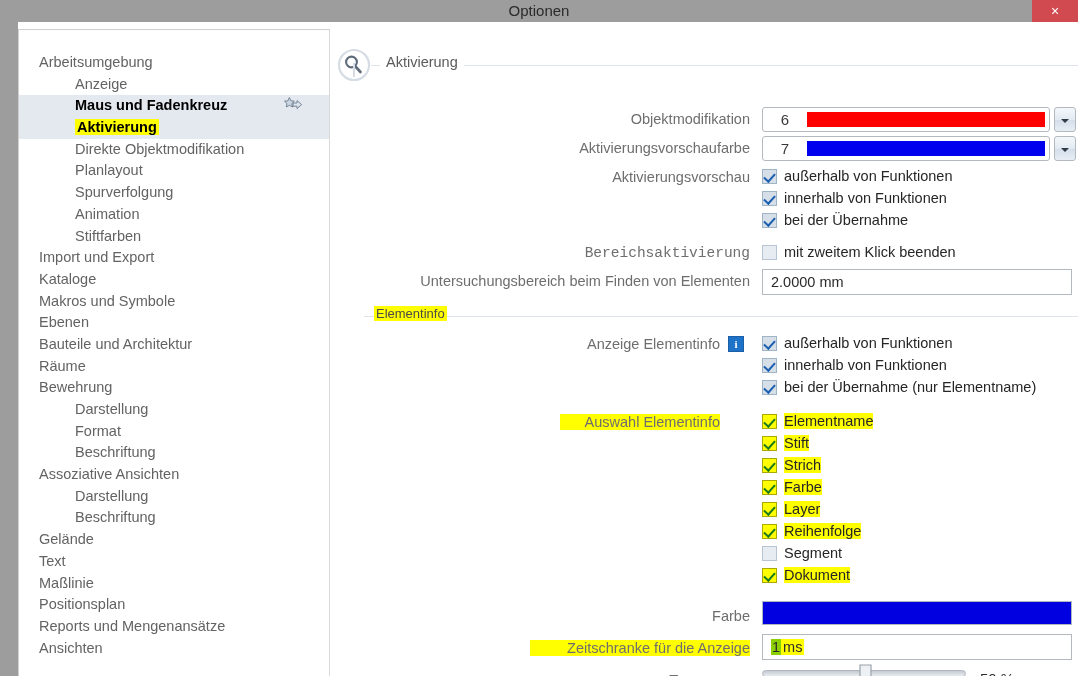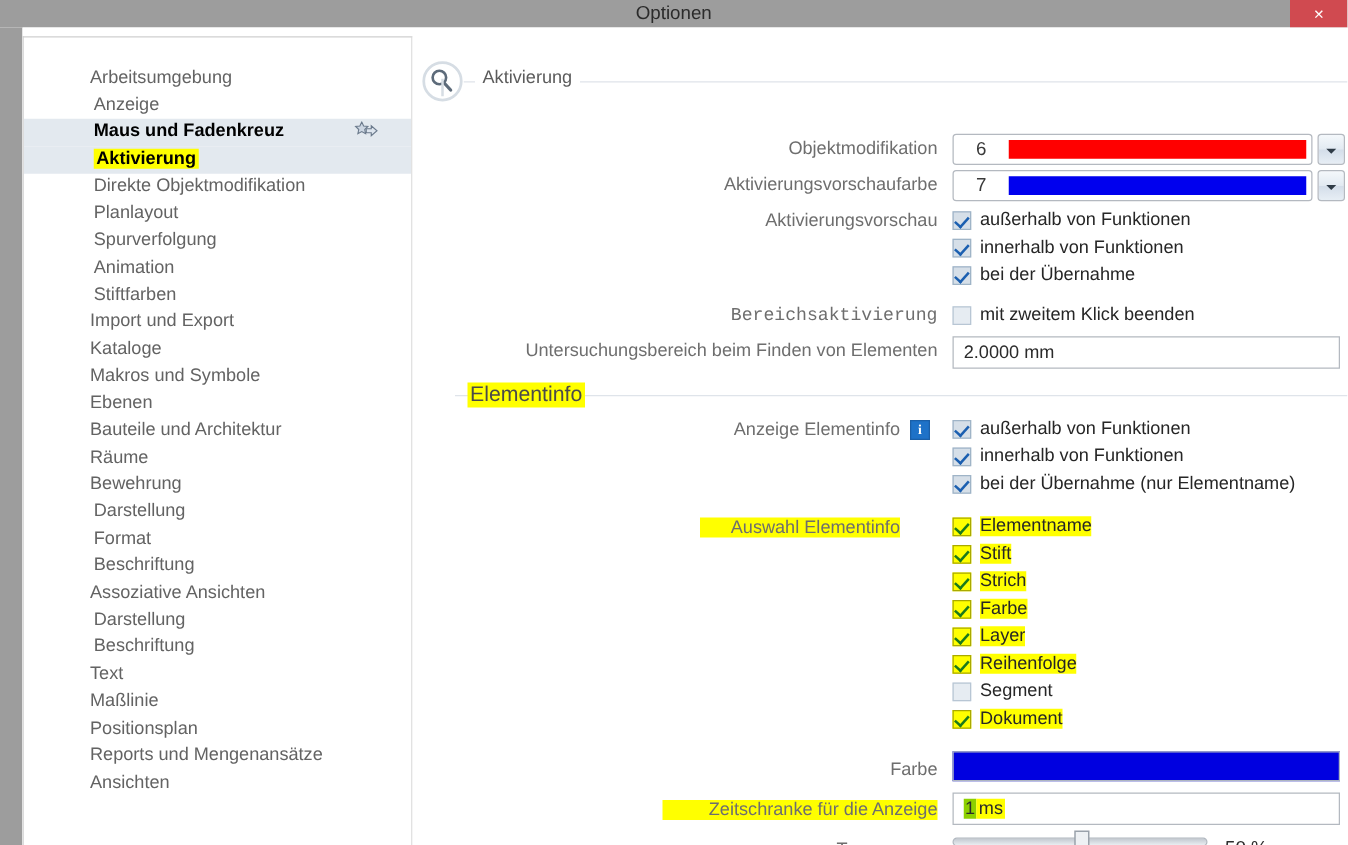--- a/index.html
+++ b/index.html
@@ -67,21 +67,21 @@
     position: absolute; left: 0; top: 22px;
     width: 310px;
   }
   .nav-item {
     position: relative;
     height: 21.7px;
     line-height: 21.7px;
     font-size: 14.5px;
     color: #636363;
     white-space: nowrap;
-    padding-left: 53px;
+    padding-left: 20px;
     cursor: default;
   }
   .nav-item.sub { padding-left: 56px; }
   .nav-item.selected {
     background: #e3e9ef;
     color: #000000;
     font-weight: bold;
   }
   .nav-item.current {
     background: #e3e9ef;
@@ -137,21 +137,21 @@
     position: absolute; left: 0; top: 276px;
     width: 748px; height: 22px;
   }
   .group2 .g2-line {
     position: absolute; left: 34px; top: 11px;
     width: 714px; height: 1px;
     background: #dfe4ea;
   }
   .group2 .g2-title {
     position: absolute; left: 44px; top: 1px;
-    font-size: 17px; color: #4a4a4a;
+    font-size: 13px; color: #4a4a4a;
     background: #ffff00;
     padding: 0 2px;
     white-space: nowrap;
   }
 
   
   .row-label {
     position: absolute;
     font-size: 14.5px;
     color: #6e6e6e;
@@ -325,20 +325,21 @@
           <div class="nav-item"><span>Ebenen</span></div>
           <div class="nav-item"><span>Bauteile und Architektur</span></div>
           <div class="nav-item"><span>Räume</span></div>
           <div class="nav-item"><span>Bewehrung</span></div>
           <div class="nav-item sub"><span>Darstellung</span></div>
           <div class="nav-item sub"><span>Format</span></div>
           <div class="nav-item sub"><span>Beschriftung</span></div>
           <div class="nav-item"><span>Assoziative Ansichten</span></div>
           <div class="nav-item sub"><span>Darstellung</span></div>
           <div class="nav-item sub"><span>Beschriftung</span></div>
+          <div class="nav-item"><span>Gelände</span></div>
           <div class="nav-item"><span>Text</span></div>
           <div class="nav-item"><span>Maßlinie</span></div>
           <div class="nav-item"><span>Positionsplan</span></div>
           <div class="nav-item"><span>Reports und Mengenansätze</span></div>
           <div class="nav-item"><span>Ansichten</span></div>
         </div>
     </div>
 
     <div class="main">
 

